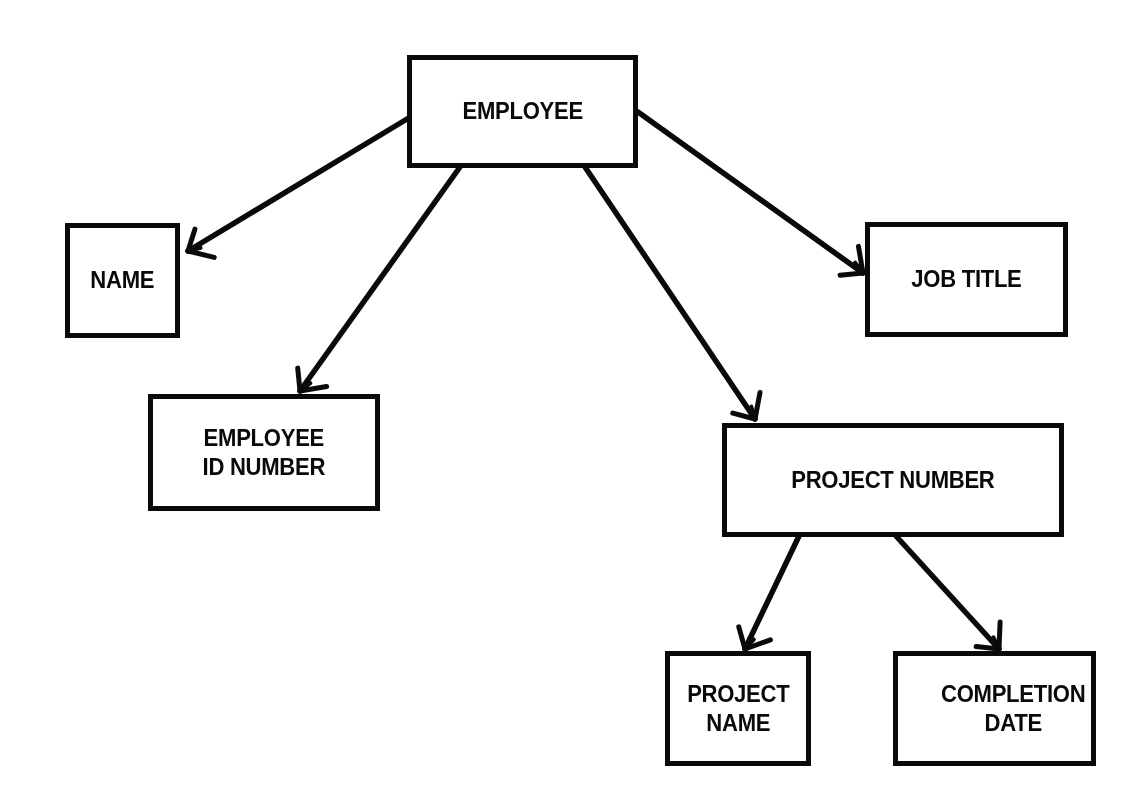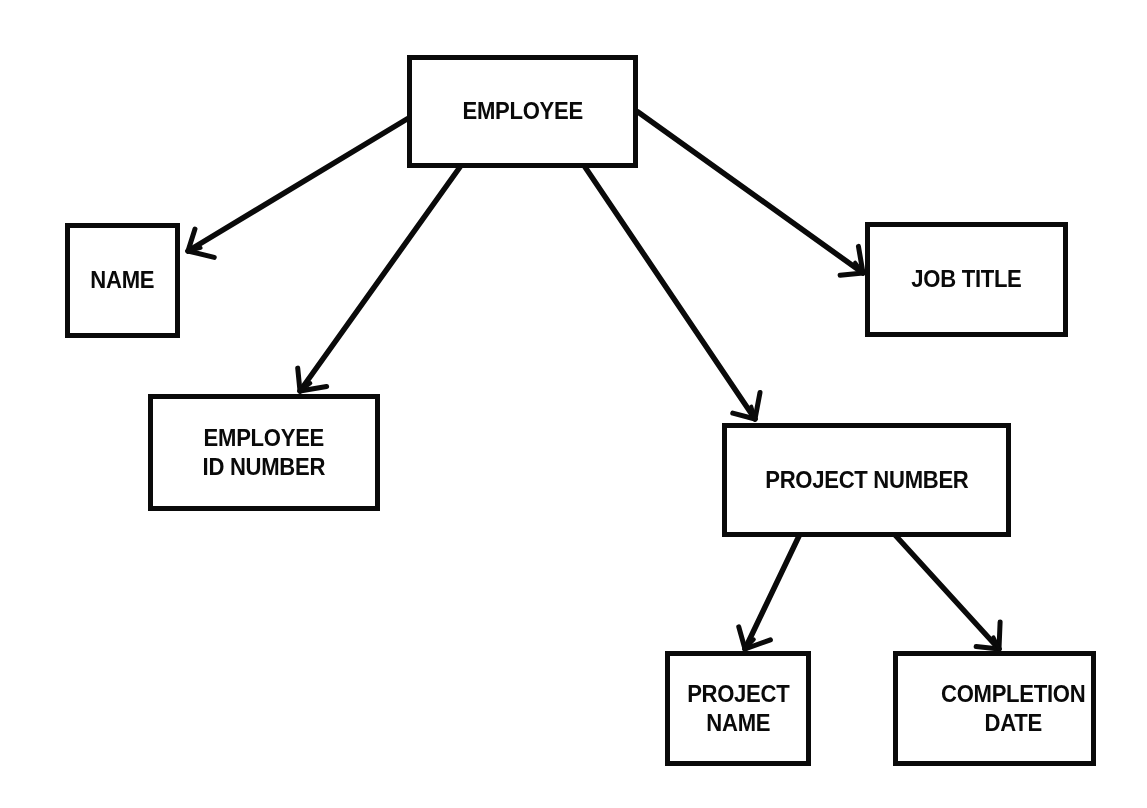--- a/index.html
+++ b/index.html
@@ -41,21 +41,21 @@
     color: #0a0a0a;
     letter-spacing: -0.3px;
     white-space: pre-line;
     transform: scaleX(0.96);
   }
   
   #node-employee          { left: 399px; top:  55px; width: 231px; height: 113px; }
   #node-name              { left:  57px; top: 223px; width: 115px; height: 115px; }
   #node-employee-id       { left: 140px; top: 394px; width: 232px; height: 117px; }
   #node-job-title         { left: 857px; top: 222px; width: 203px; height: 115px; }
-  #node-project-number    { left: 714px; top: 423px; width: 289px; height: 114px; }
+  #node-project-number    { left: 714px; top: 423px; width: 342px; height: 114px; }
   #node-project-name      { left: 657px; top: 651px; width: 146px; height: 115px; }
   #node-completion-date   { left: 885px; top: 651px; width: 203px; height: 115px; padding-left: 37px; }
 </style>
 </head>
 <body>
 
 <div class="canvas">
 
   <svg id="edge-layer" viewBox="0 0 1147 808">
       <g>

